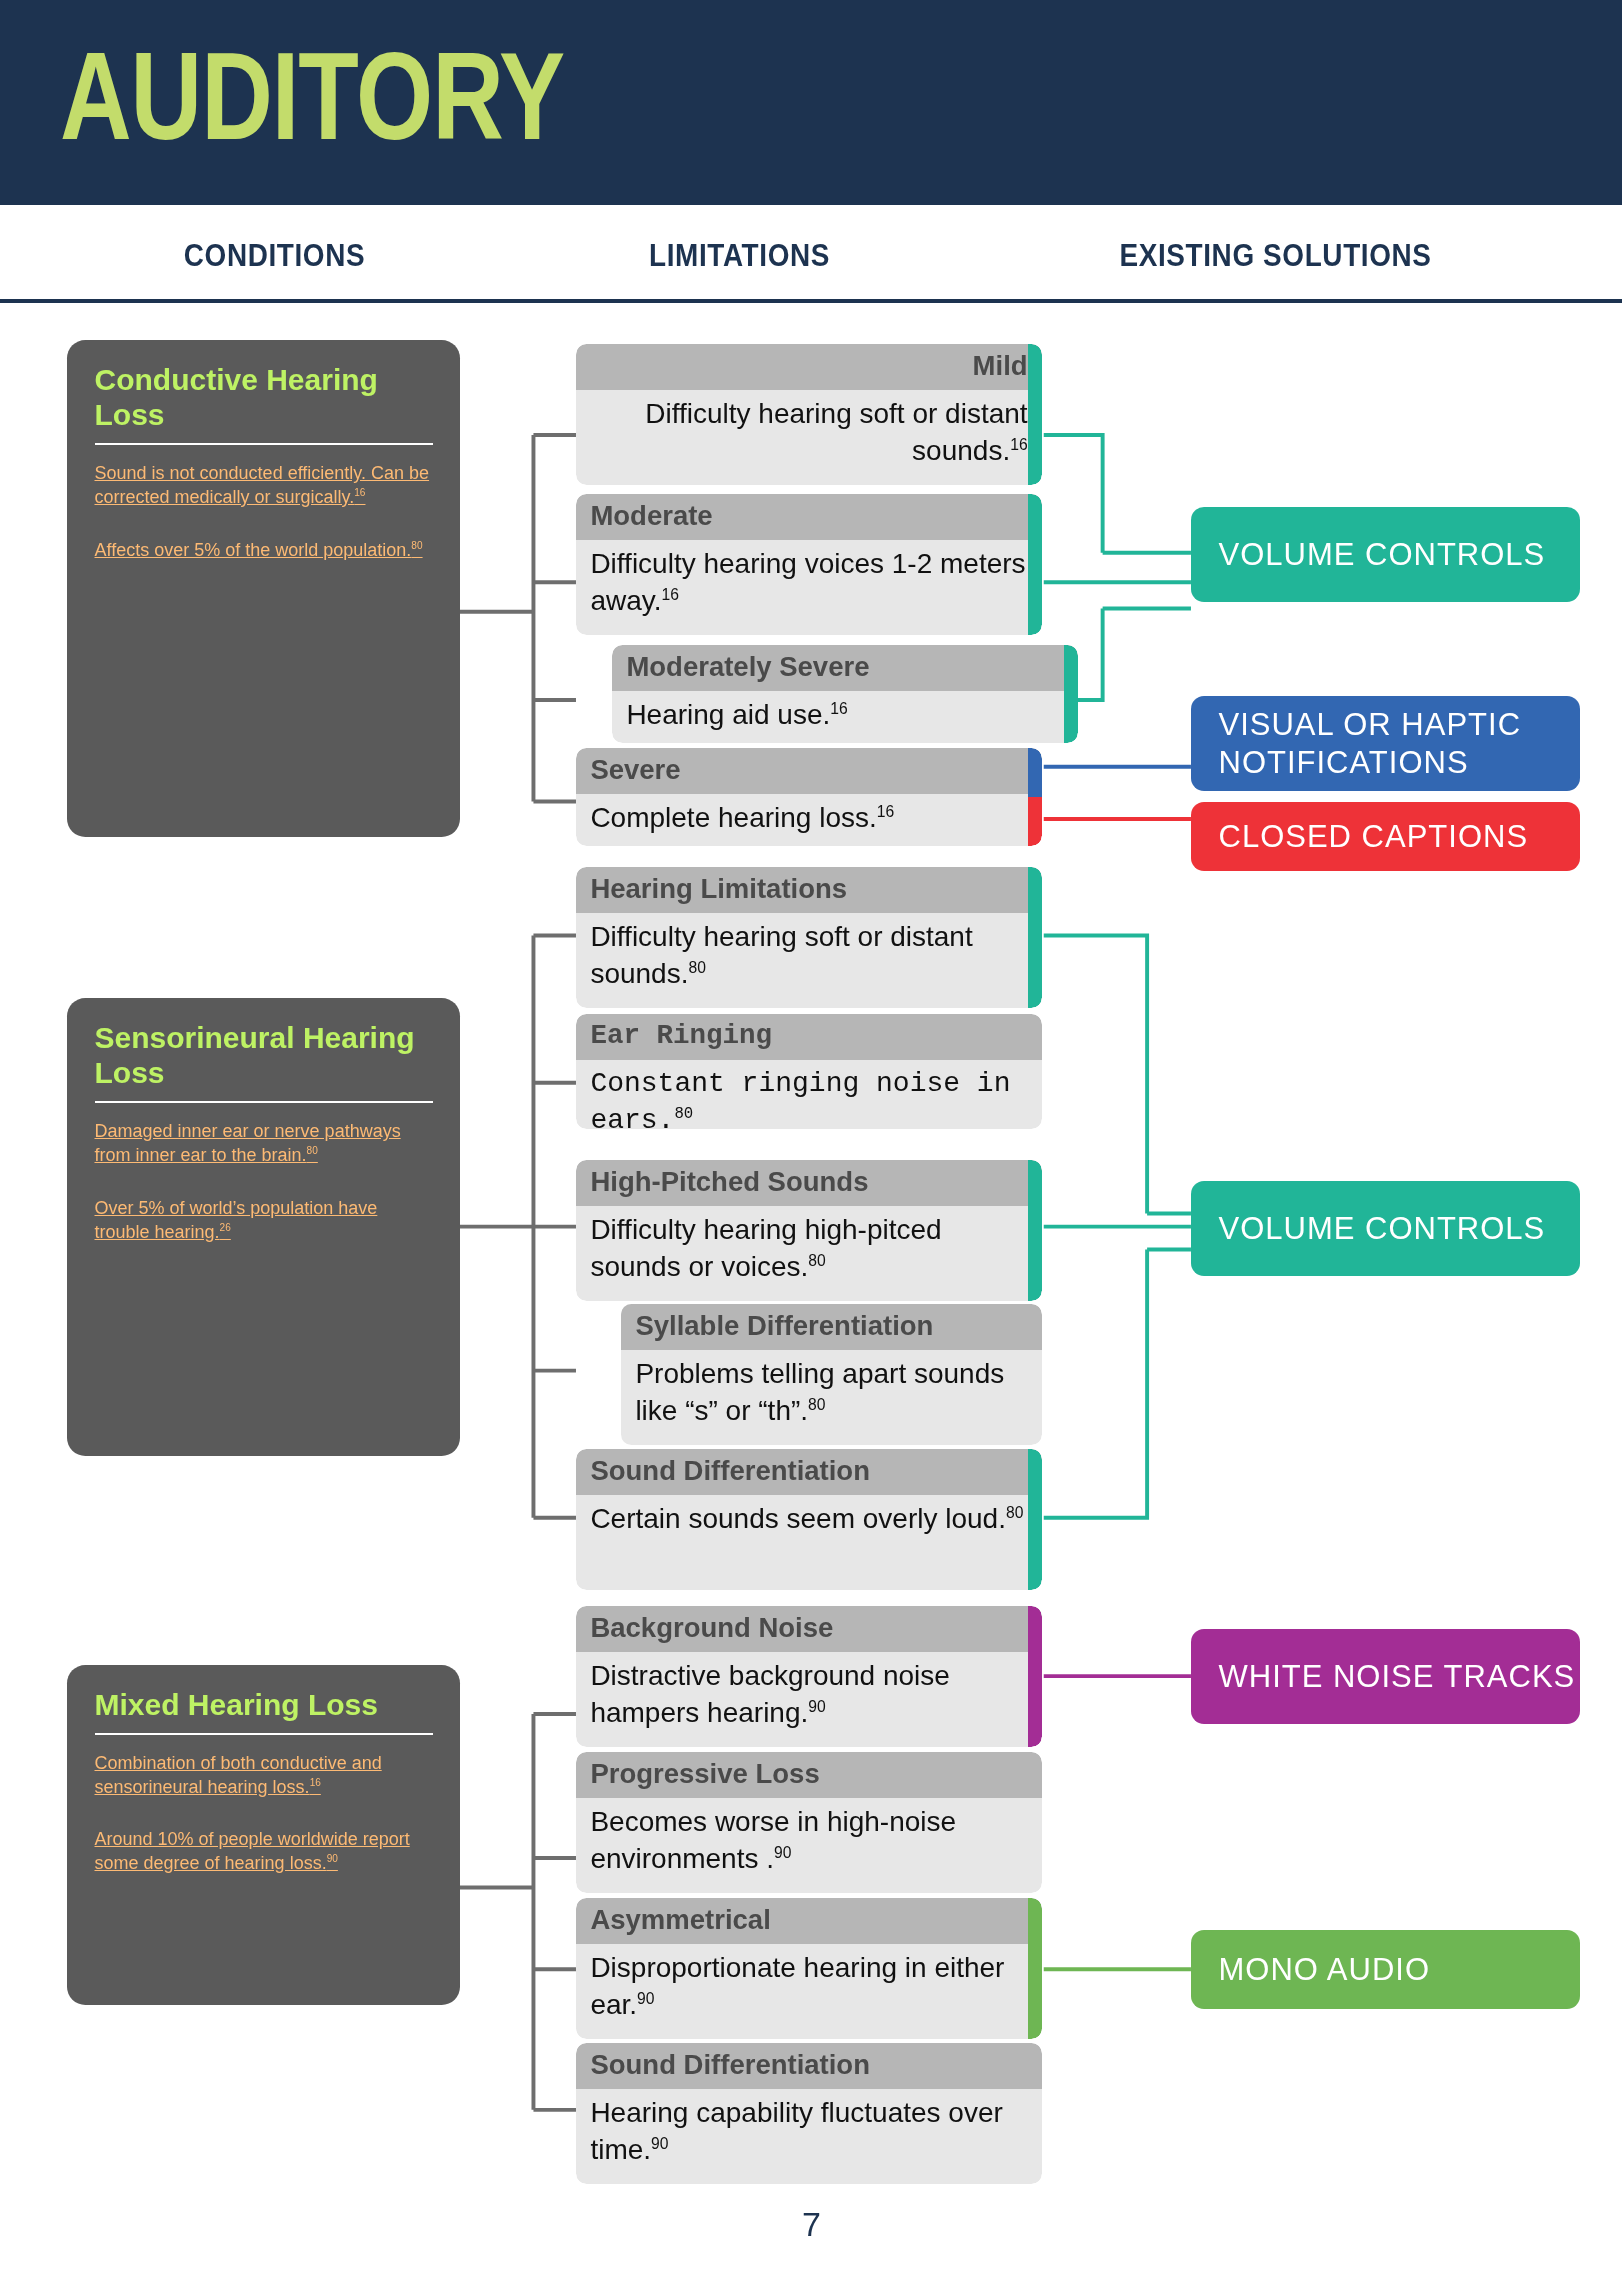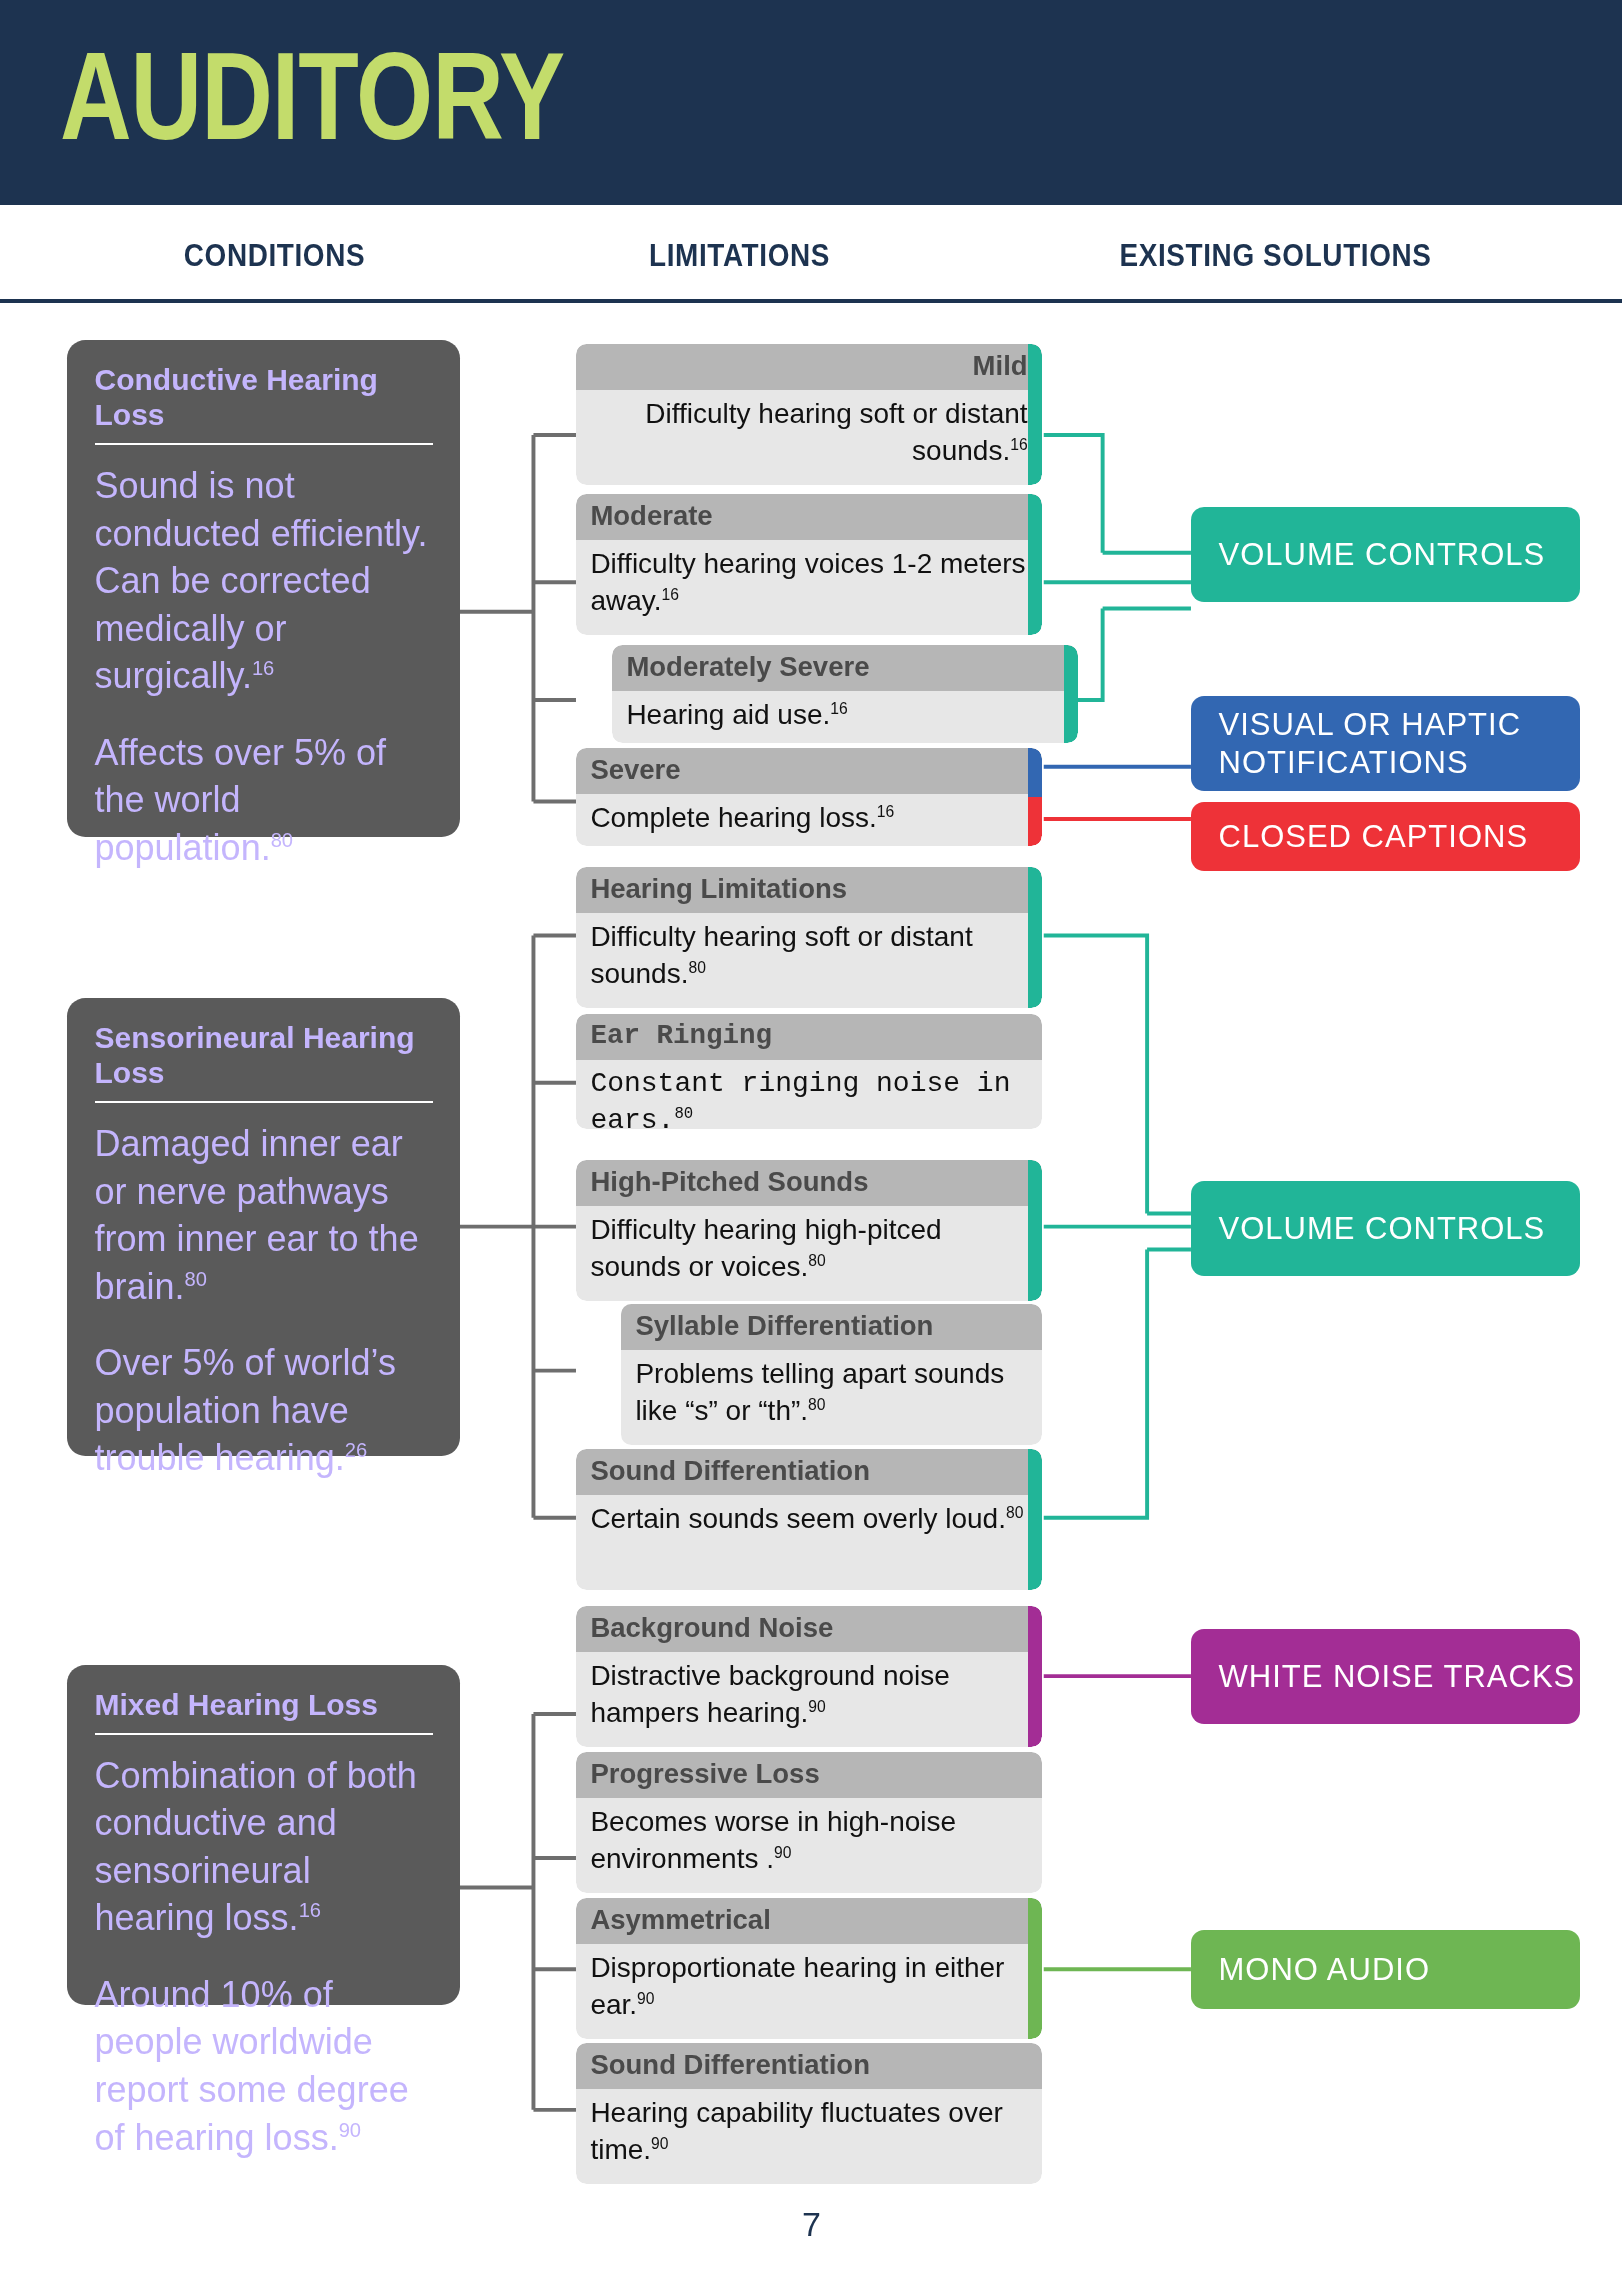--- a/index.html
+++ b/index.html
@@ -47,27 +47,27 @@
 
   
   .condition{
     position:absolute;
     background:#5a5a5a;
     border-radius:18.3px;
     box-sizing:border-box;
     padding:22px 27.5px 22px 27.5px;
   }
   .condition .c-title{
-    font-size:30px;font-weight:bold;color:#c4b5fd;line-height:1.18;
+    font-size:30px;font-weight:bold;color:#bef264;line-height:1.18;
   }
   .condition .c-rule{
     height:2px;background:#ffffff;margin:10.5px 0 17px 0;width:100%;
   }
   .condition .c-body{
-    font-size:36px;color:#c4b5fd;line-height:1.32;font-weight:300;
+    font-size:18px;color:#fdba74;line-height:1.32;font-weight:300;text-decoration:underline;
   }
   .condition .c-body .gap{display:block;height:29px;}
   sup{font-size:0.56em;vertical-align:super;line-height:0;}
 
   
   .lim{
     position:absolute;
     width:466px;
     border-radius:10.5px;
     overflow:hidden;

